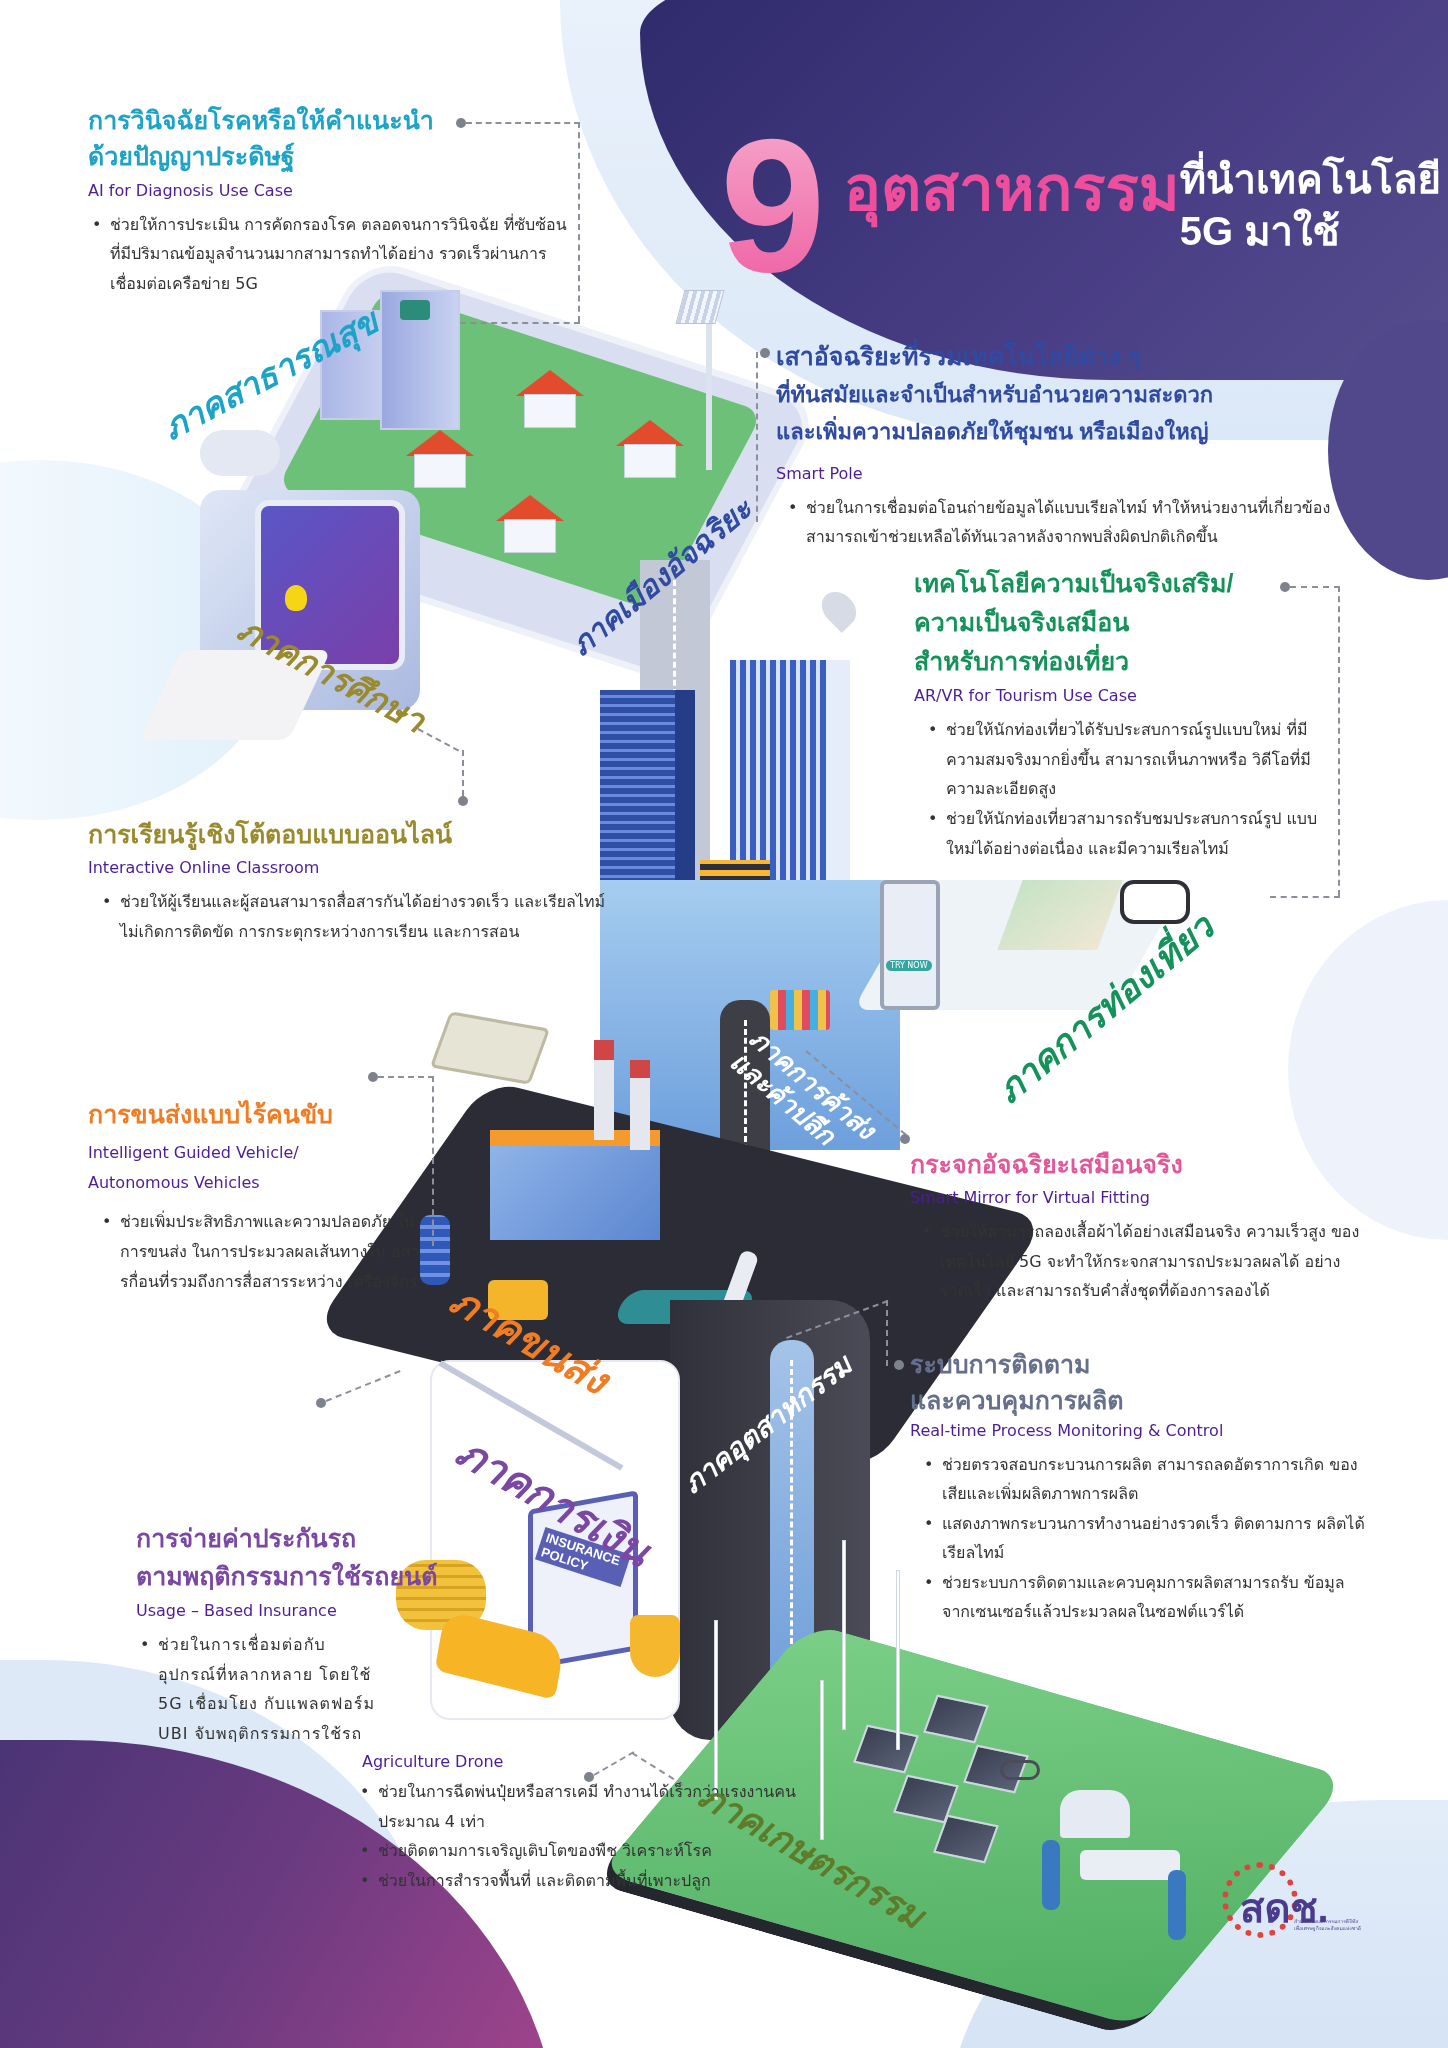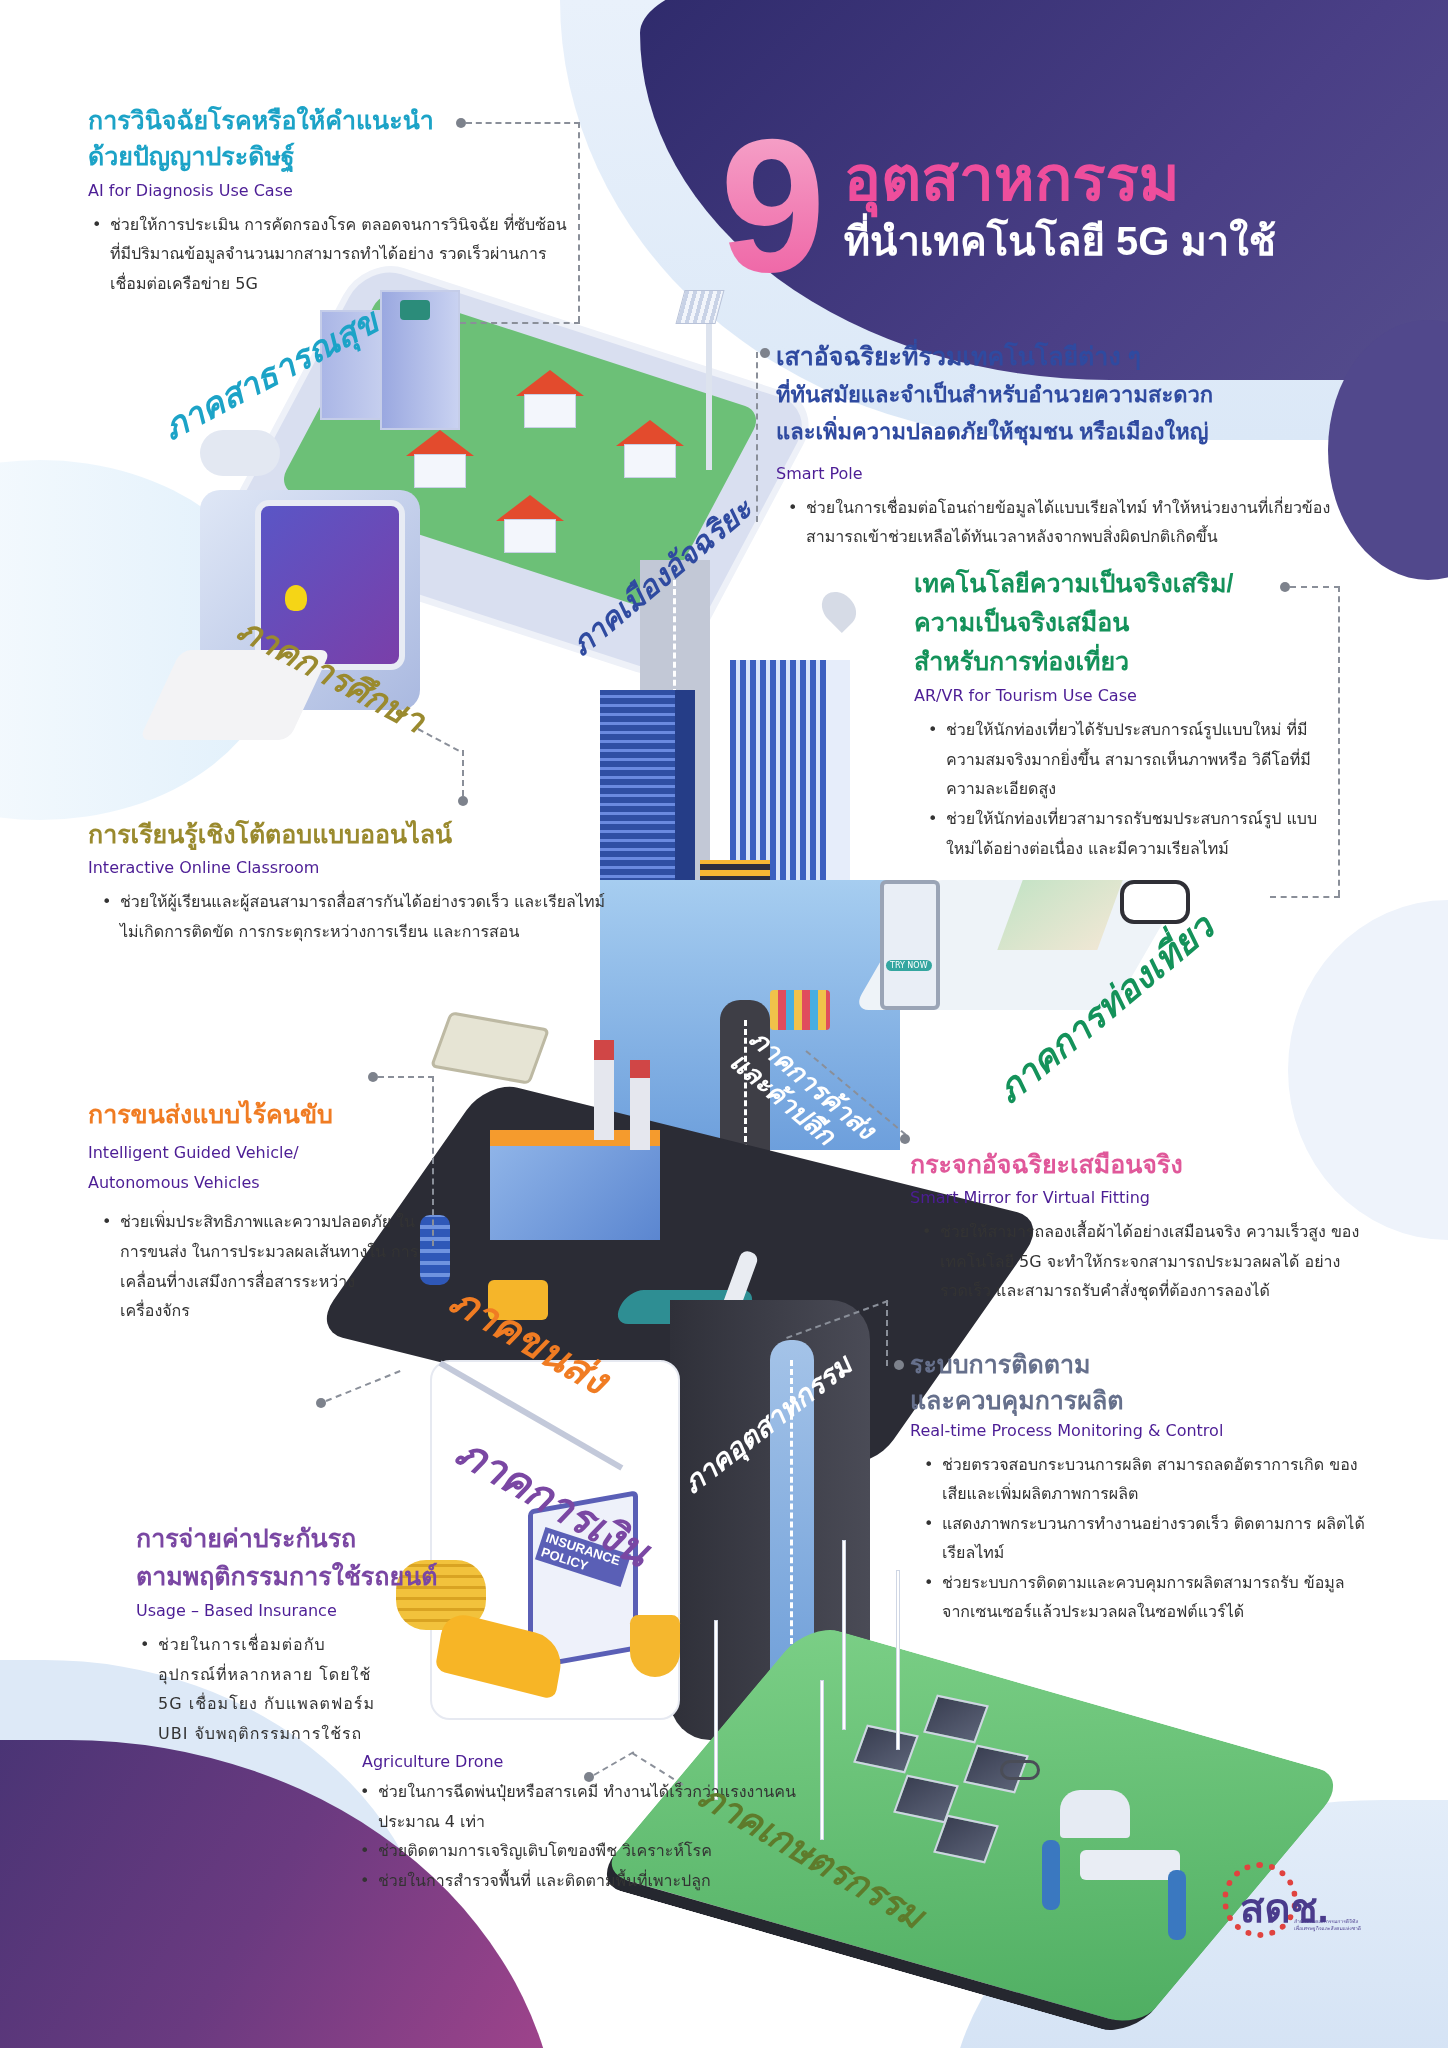--- a/index.html
+++ b/index.html
@@ -25,21 +25,21 @@
     background: linear-gradient(180deg, #e3edf9, #cfdff3); border-top-left-radius: 70% 90%; z-index: 0; }
   .bg-left-light { position: absolute; left: -200px; top: 460px; width: 480px; height: 360px;
     background: linear-gradient(90deg, #ffffff, #d9ecfa); border-radius: 50%; z-index: 0; opacity: .8; }
 
   
   .title-wrap { position: absolute; left: 720px; top: 110px; z-index: 5; display: flex; align-items: center; }
   .title-nine { font-family: "Liberation Sans", sans-serif; font-weight: 700; font-size: 190px; line-height: 1;
     color: #ef6fae; background: linear-gradient(180deg, #f6a9cc, #ee5ea2); -webkit-background-clip: text;
     background-clip: text; -webkit-text-fill-color: transparent; margin-right: 18px;
     text-shadow: none; }
-  .title-lines { display: flex; flex-direction: column; }
+  .title-lines { display: flex; flex-direction: row; }
   .title-line1 { font-family: "Liberation Sans", sans-serif; font-weight: 700; font-size: 62px; color: #ee4e9c; line-height: 1.15; }
   .title-line2 { font-family: "Liberation Sans", sans-serif; font-weight: 700; font-size: 40px; color: #ffffff; line-height: 1.3; }
 
   
   .block { position: absolute; z-index: 5; }
   .block h2 { font-family: "Liberation Sans", sans-serif; font-weight: 700; font-size: 25px; line-height: 1.45; }
   .block .en { font-size: 16px; color: #4c1d95; margin-top: 6px; margin-bottom: 10px; }
   .block ul { list-style: none; }
   .block li { position: relative; padding-left: 22px; font-size: 16px; line-height: 1.85; color: #333; }
   .block li::before { content: "•"; position: absolute; left: 4px; top: 0; color: #333; }
@@ -264,21 +264,21 @@
 <div class="dash" style="left:462px;top:750px;height:46px;border-left-width:2px;"></div>
 <div class="dash" style="left:418px;top:728px;width:46px;border-top-width:2px;transform:rotate(28deg);transform-origin:left;"></div>
 
 <div class="block" style="left:88px;top:1060px;width:340px;margin-top:36px;">
   <h2 class="c-log">การขนส่งแบบไร้คนขับ</h2>
   <div class="en" style="line-height:1.85;">
     <div>Intelligent Guided Vehicle/</div>
     <div>Autonomous Vehicles</div>
   </div>
   <ul style="padding-left:10px;">
-    <li>ช่วยเพิ่มประสิทธิภาพและความปลอดภัย ในการขนส่ง ในการประมวลผลเส้นทางใน การเคลื่อนที่างเสมึงการสื่อสารระหว่าง เครื่องจักร</li>
+    <li>ช่วยเพิ่มประสิทธิภาพและความปลอดภัย ในการขนส่ง ในการประมวลผลเส้นทางใน อสารกื่อนที่รวมถึงการสื่อสารระหว่าง เครื่องจักร</li>
   </ul>
 </div>
 <div class="dot" style="left:368px;top:1072px;"></div>
 <div class="dash" style="left:378px;top:1076px;width:56px;border-top-width:2px;"></div>
 <div class="dash" style="left:432px;top:1076px;height:170px;border-left-width:2px;"></div>
 
 <div class="block" style="left:910px;top:1146px;width:460px;">
   <h2 class="c-mirror">กระจกอัจฉริยะเสมือนจริง</h2>
   <div class="en">Smart Mirror for Virtual Fitting</div>
   <ul style="padding-left:8px;">

